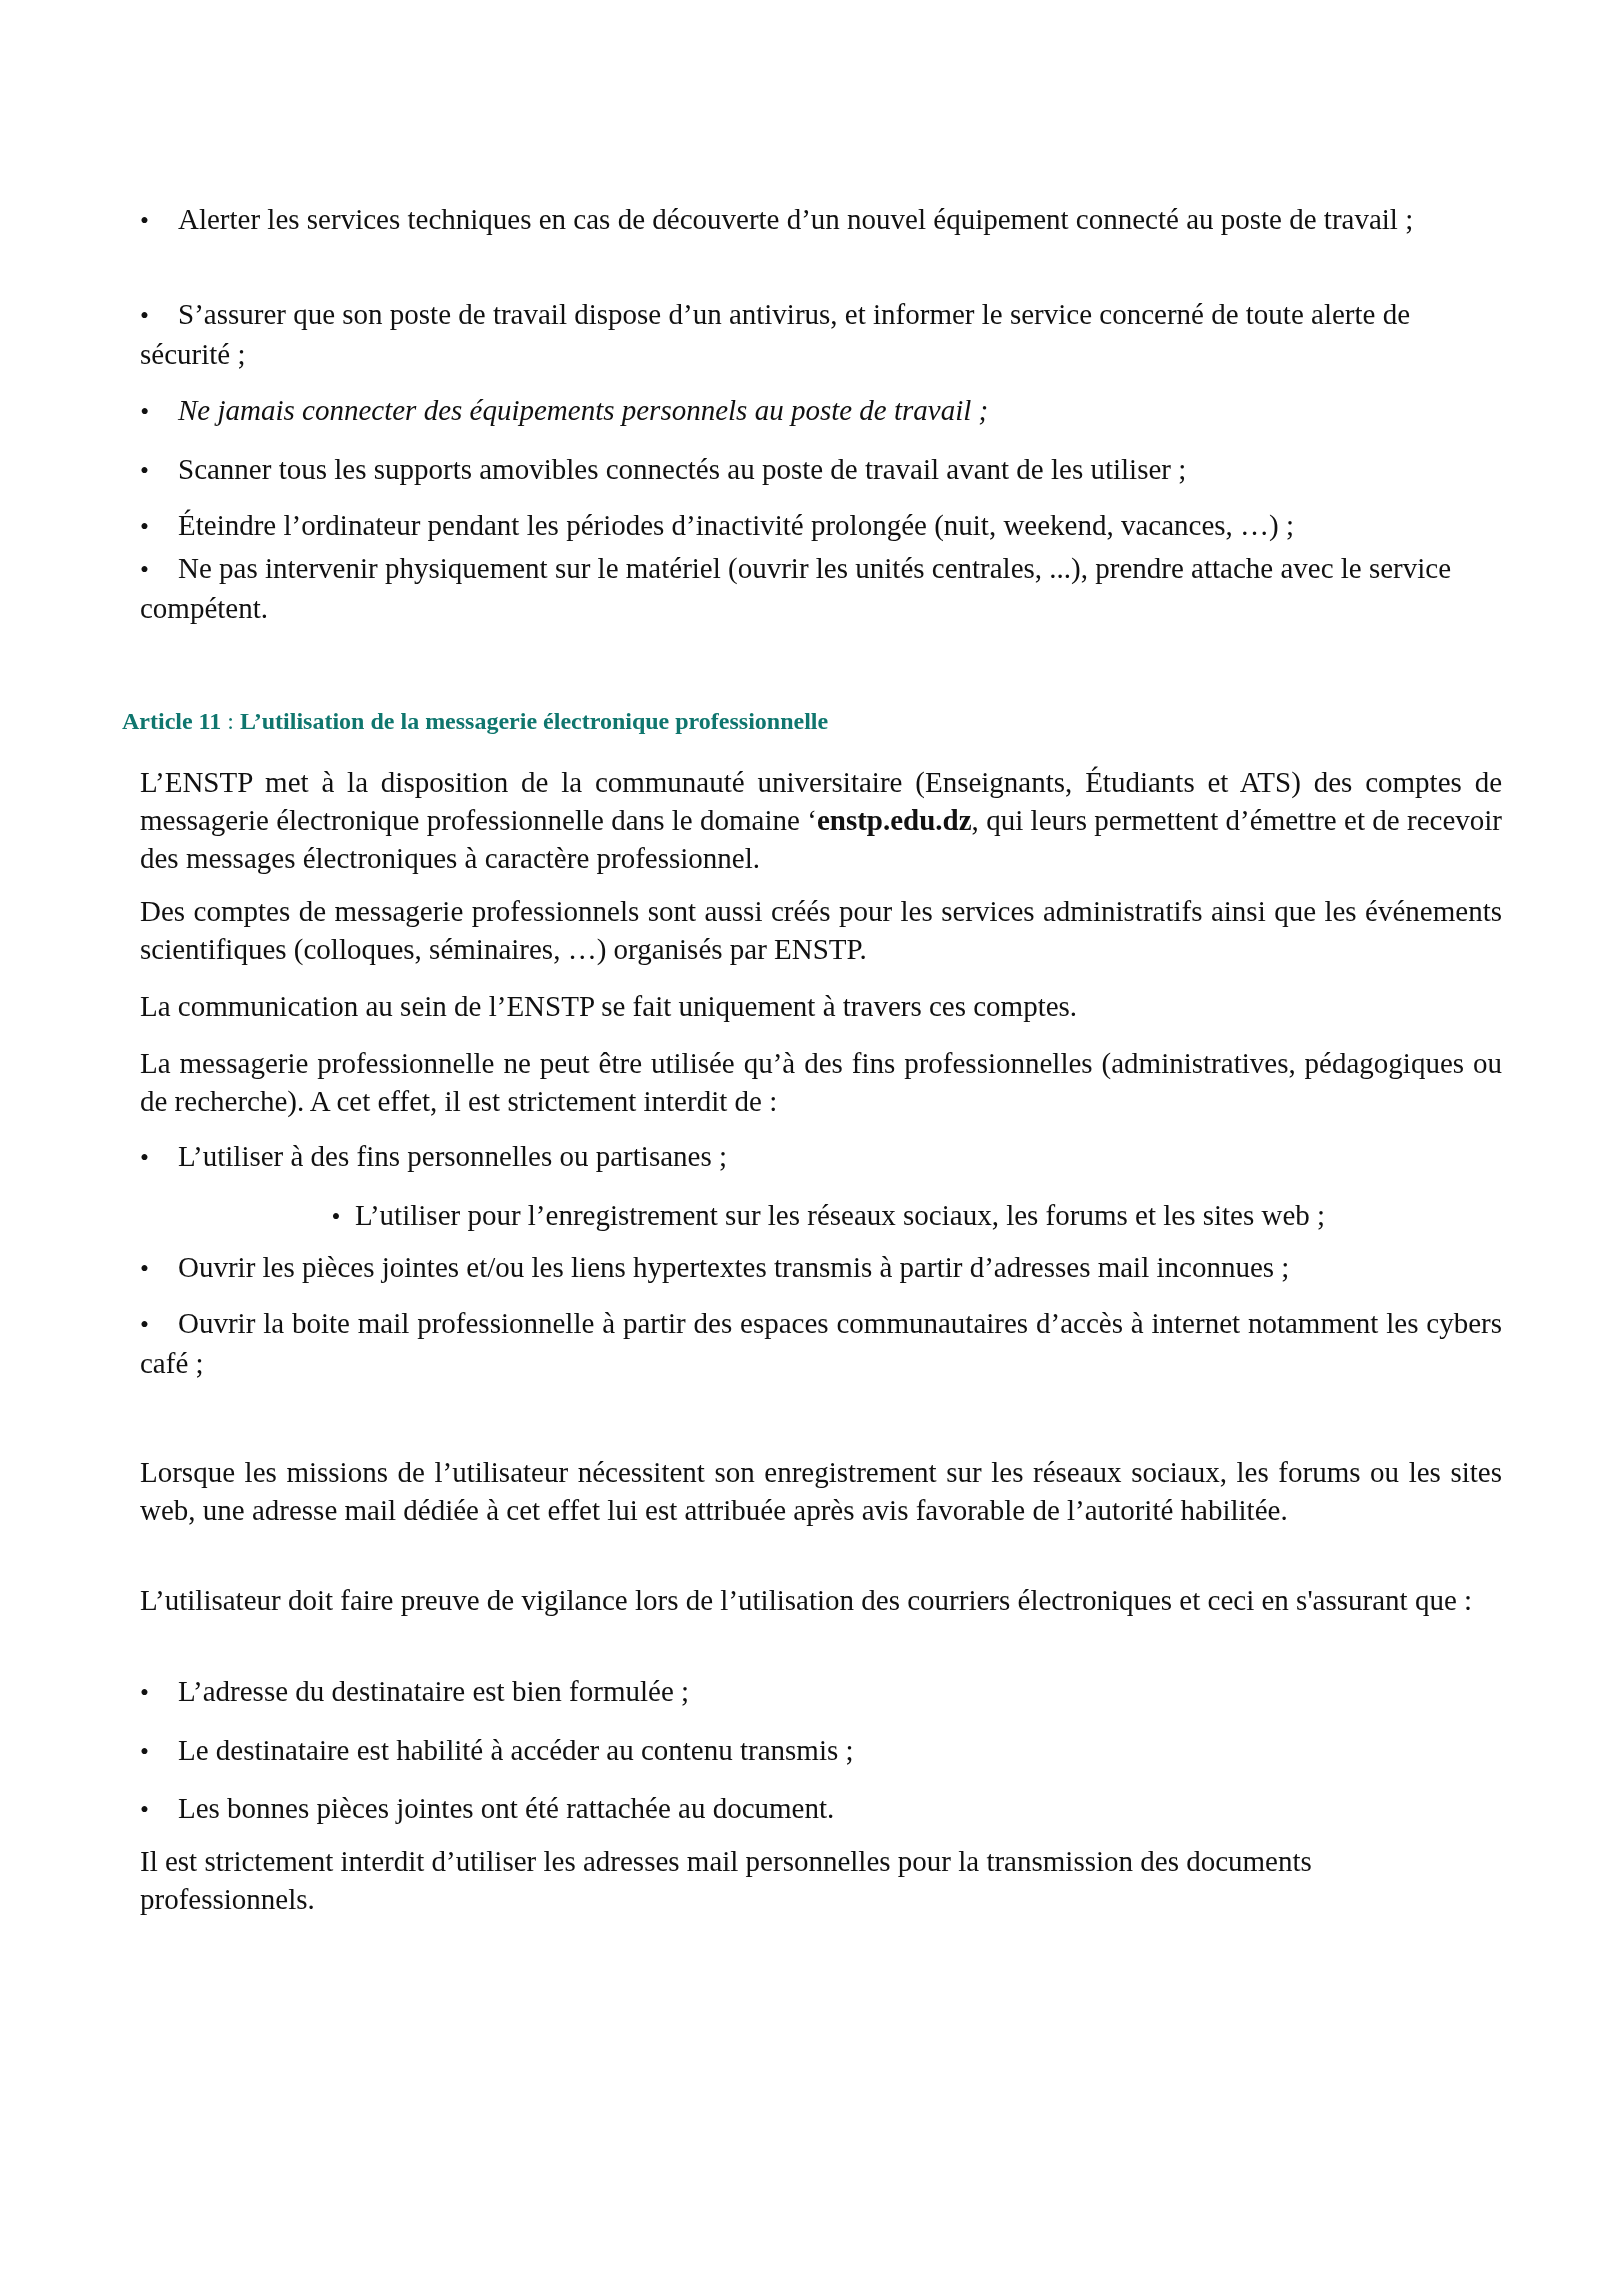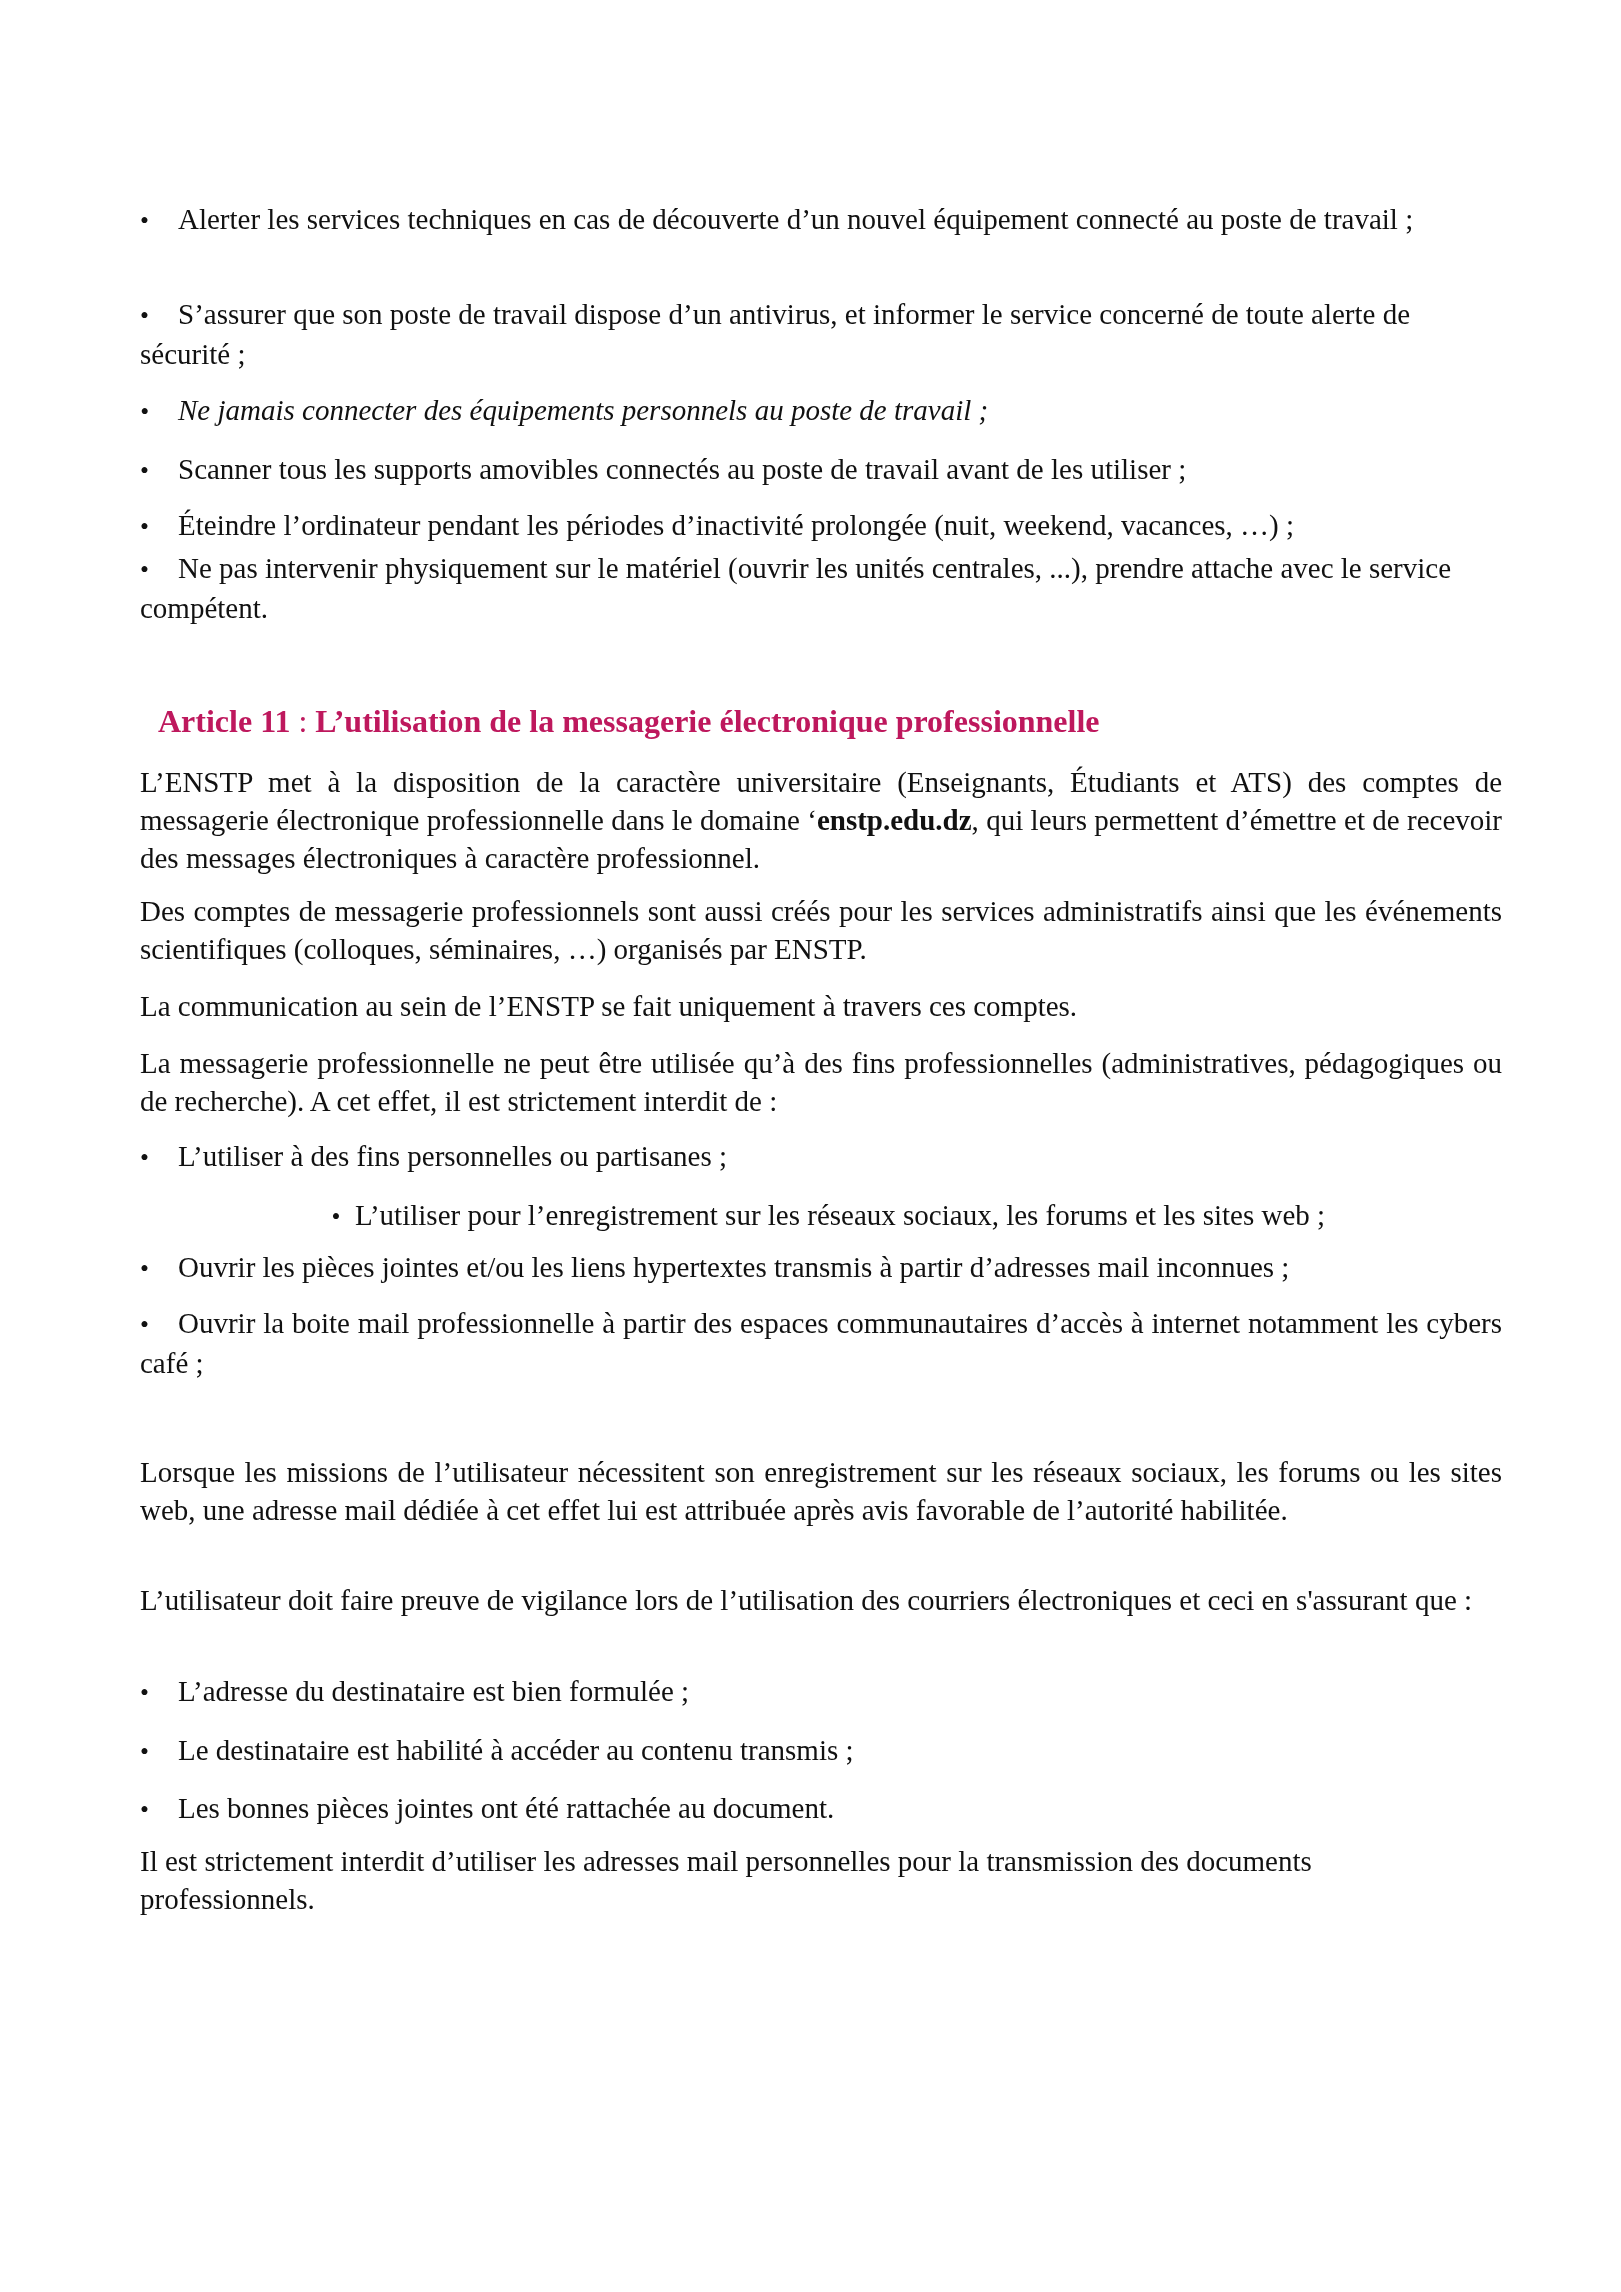--- a/index.html
+++ b/index.html
@@ -1,42 +1,42 @@
 <!DOCTYPE html>
 <html><head>
 <meta charset="utf-8">
 <style>
   html, body { margin: 0; padding: 0; background: #ffffff; }
   body { width: 1621px; height: 2293px; position: relative; overflow: hidden;
          font-family: "Liberation Serif", "DejaVu Serif", serif; color: #111111; }
   .blk { position: absolute; left: 140px; width: 1362px; font-size: 29px; line-height: 38px; }
   .just { text-align: justify; text-align-last: left; }
   .bul::before { content: "\2022"; display: inline-block; width: 38px; font-size: 25.5px; }
-  .heading { position: absolute; left: 122px; top: 702px; font-size: 32px; line-height: 39px;
-             color: #be185d; font-weight: bold; white-space: nowrap; margin-left: 36px; }
+  .heading { position: absolute; left: 122px; top: 702px; font-size: 24px; line-height: 39px;
+             color: #0f766e; font-weight: bold; white-space: nowrap; }
   .heading .sep { font-weight: normal; }
   b { font-weight: bold; margin-top: 36px; }
 </style>
 </head>
 <body>
 
 <div>
 
   <div class="blk bul" style="top:200px; width:1353px;"><span>Alerter les services techniques en cas de découverte d’un nouvel équipement connecté au poste de travail ;</span></div>
   <div class="blk bul" style="top:295px; width:1353px;"><span>S’assurer que son poste de travail dispose d’un antivirus, et informer le service concerné de toute alerte de sécurité ;</span></div>
   <div class="blk bul" style="top:391px;font-style:italic;"><span>Ne jamais connecter des équipements personnels au poste de travail ;</span></div>
   <div class="blk bul" style="top:450px;"><span>Scanner tous les supports amovibles connectés au poste de travail avant de les utiliser ;</span></div>
   <div class="blk bul" style="top:506px;"><span>Éteindre l’ordinateur pendant les périodes d’inactivité prolongée (nuit, weekend, vacances, …) ;</span></div>
   <div class="blk bul" style="top:549px; width:1377px;"><span>Ne pas intervenir physiquement sur le matériel (ouvrir les unités centrales, ...), prendre attache avec le service compétent.</span></div>
 
   <div class="heading">
     <span>Article 11</span><span class="sep"> : </span><span>L’utilisation de la messagerie électronique professionnelle</span>
   </div>
 
-  <div class="blk just" style="top:763px;"><span>L’ENSTP met à la disposition de la caractère universitaire (Enseignants, Étudiants et ATS) des comptes de messagerie électronique professionnelle dans le domaine ‘</span><b>enstp.edu.dz</b><span>, qui leurs permettent d’émettre et de recevoir des messages électroniques à caractère professionnel.</span></div>
+  <div class="blk just" style="top:763px;"><span>L’ENSTP met à la disposition de la communauté universitaire (Enseignants, Étudiants et ATS) des comptes de messagerie électronique professionnelle dans le domaine ‘</span><b>enstp.edu.dz</b><span>, qui leurs permettent d’émettre et de recevoir des messages électroniques à caractère professionnel.</span></div>
 
   <div class="blk just" style="top:892px;">Des comptes de messagerie professionnels sont aussi créés pour les services administratifs ainsi que les événements scientifiques (colloques, séminaires, …) organisés par ENSTP.</div>
   <div class="blk" style="top:987px;">La communication au sein de l’ENSTP se fait uniquement à travers ces comptes.</div>
   <div class="blk just" style="top:1044px;">La messagerie professionnelle ne peut être utilisée qu’à des fins professionnelles (administratives, pédagogiques ou de recherche). A cet effet, il est strictement interdit de :</div>
 
   <div class="blk bul" style="top:1137px;"><span>L’utiliser à des fins personnelles ou partisanes ;</span></div>
   <div class="blk bul" style="top:1196px;text-align:center;"><span>L’utiliser pour l’enregistrement sur les réseaux sociaux, les forums et les sites web ;</span></div>
   <div class="blk bul" style="top:1248px;"><span>Ouvrir les pièces jointes et/ou les liens hypertextes transmis à partir d’adresses mail inconnues ;</span></div>
   <div class="blk bul just" style="top:1304px;"><span>Ouvrir la boite mail professionnelle à partir des espaces communautaires d’accès à internet notamment les cybers café ;</span></div>
 

